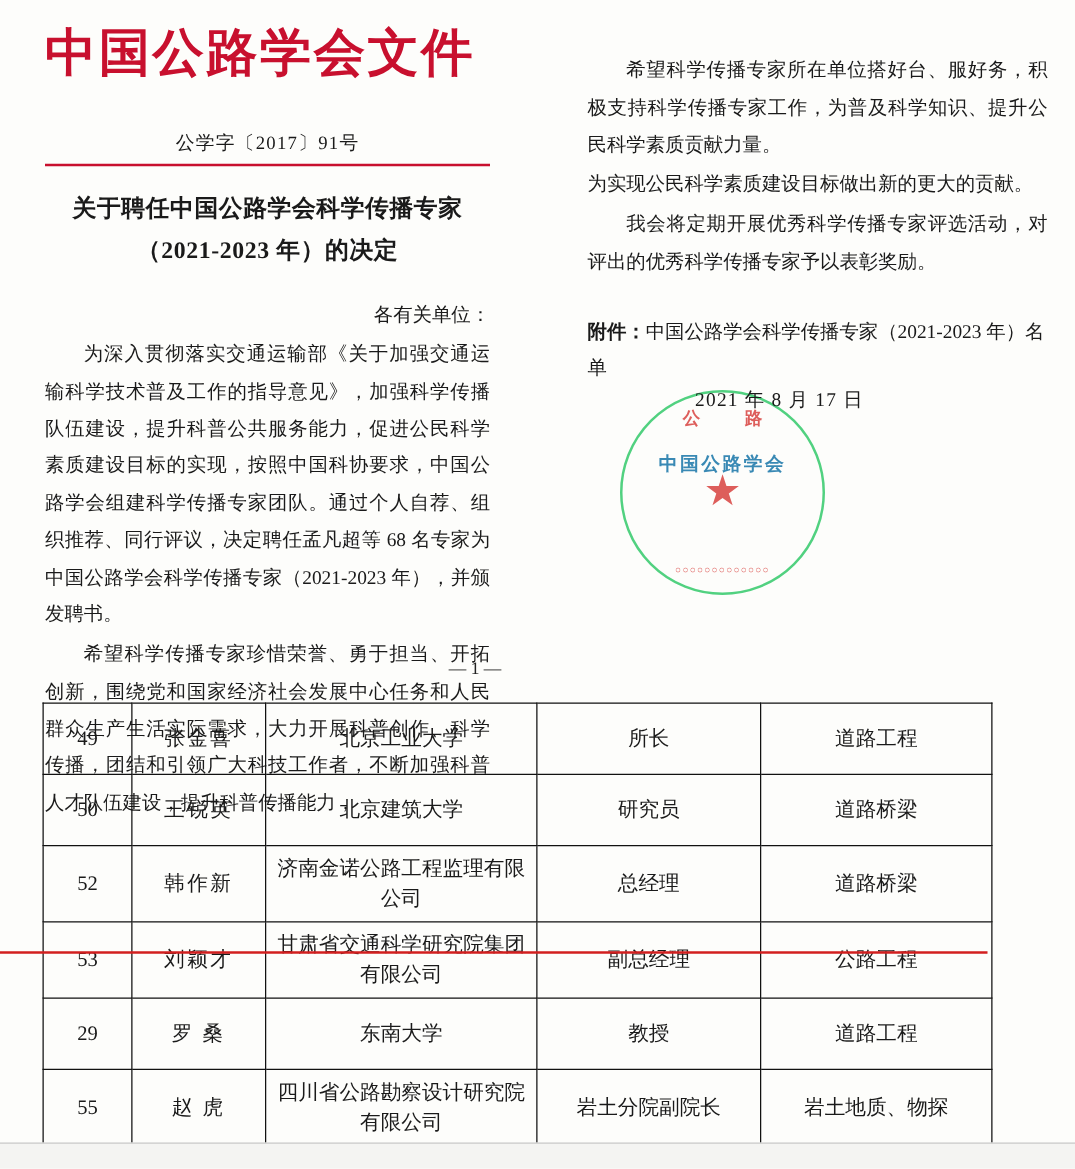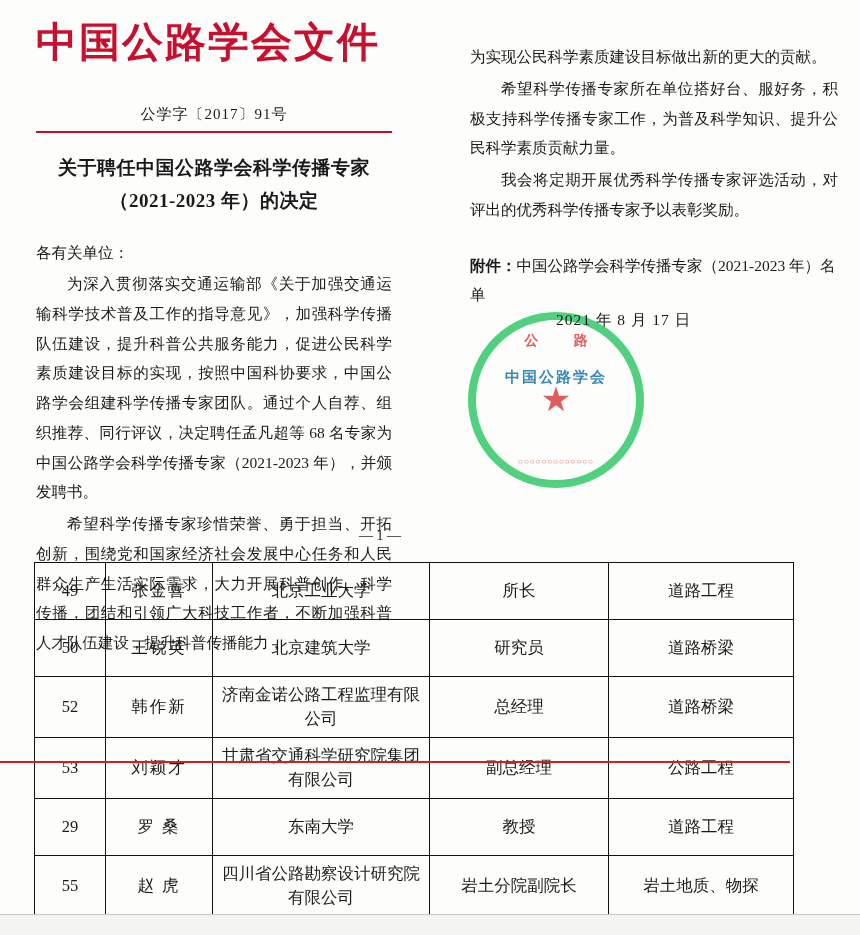--- a/index.html
+++ b/index.html
@@ -66,20 +66,21 @@
     font-weight: bold;
     font-size: 19px;
     line-height: 1.75;
     margin-top: 18px;
     letter-spacing: 0.5px;
   }
   .salutation {
     font-size: 15.5px;
     margin-top: 20px;
     line-height: 1.9;
+    text-align: right;
   }
   .para {
     font-size: 15.5px;
     line-height: 1.92;
     text-align: justify;
     text-justify: inter-ideograph;
     margin-top: 2px;
     text-indent: 2em;
   }
   .para-noindent {
@@ -98,25 +99,25 @@
     left: 556px;
     top: 310px;
     width: 280px;
     font-size: 15.5px;
     letter-spacing: 1px;
   }
 
   
   .seal {
     position: absolute;
-    left: 468px;
+    left: 496px;
     top: 312px;
     width: 160px;
     height: 160px;
-    border: 8px solid #22c55e;
+    border: 2px solid #22c55e;
     border-radius: 50%;
     opacity: 0.78;
     pointer-events: none;
   }
   .seal .seal-star {
     position: absolute;
     left: 50%;
     top: 50%;
     transform: translate(-50%, -50%);
     color: #d5322f;
@@ -232,22 +233,22 @@
       <div class="doc-number">公学字〔2017〕91号</div>
       <div class="red-rule"></div>
       <div class="doc-title">关于聘任中国公路学会科学传播专家</div>
       <div class="doc-title" style="margin-top:0">（2021-2023 年）的决定</div>
       <div class="salutation">各有关单位：</div>
       <div class="para">为深入贯彻落实交通运输部《关于加强交通运输科学技术普及工作的指导意见》，加强科学传播队伍建设，提升科普公共服务能力，促进公民科学素质建设目标的实现，按照中国科协要求，中国公路学会组建科学传播专家团队。通过个人自荐、组织推荐、同行评议，决定聘任孟凡超等 68 名专家为中国公路学会科学传播专家（2021-2023 年），并颁发聘书。</div>
       <div class="para">希望科学传播专家珍惜荣誉、勇于担当、开拓创新，围绕党和国家经济社会发展中心任务和人民群众生产生活实际需求，大力开展科普创作、科学传播，团结和引领广大科技工作者，不断加强科普人才队伍建设，提升科普传播能力，</div>
     </div>
 
     <div class="col-right">
+      <div class="para">希望科学传播专家所在单位搭好台、服好务，积极支持科学传播专家工作，为普及科学知识、提升公民科学素质贡献力量。</div>
       <div class="para para-noindent">为实现公民科学素质建设目标做出新的更大的贡献。</div>
-      <div class="para">希望科学传播专家所在单位搭好台、服好务，积极支持科学传播专家工作，为普及科学知识、提升公民科学素质贡献力量。</div>
       <div class="para">我会将定期开展优秀科学传播专家评选活动，对评出的优秀科学传播专家予以表彰奖励。</div>
       <div class="attach">
         <b>附件：</b><span>中国公路学会科学传播专家（2021-2023 年）名单</span>
       </div>
     </div>
 
     <div class="seal">
       <div class="seal-top-text">公 路</div>
       <div class="seal-star">★</div>
       <div class="seal-mid-text">中国公路学会</div>

